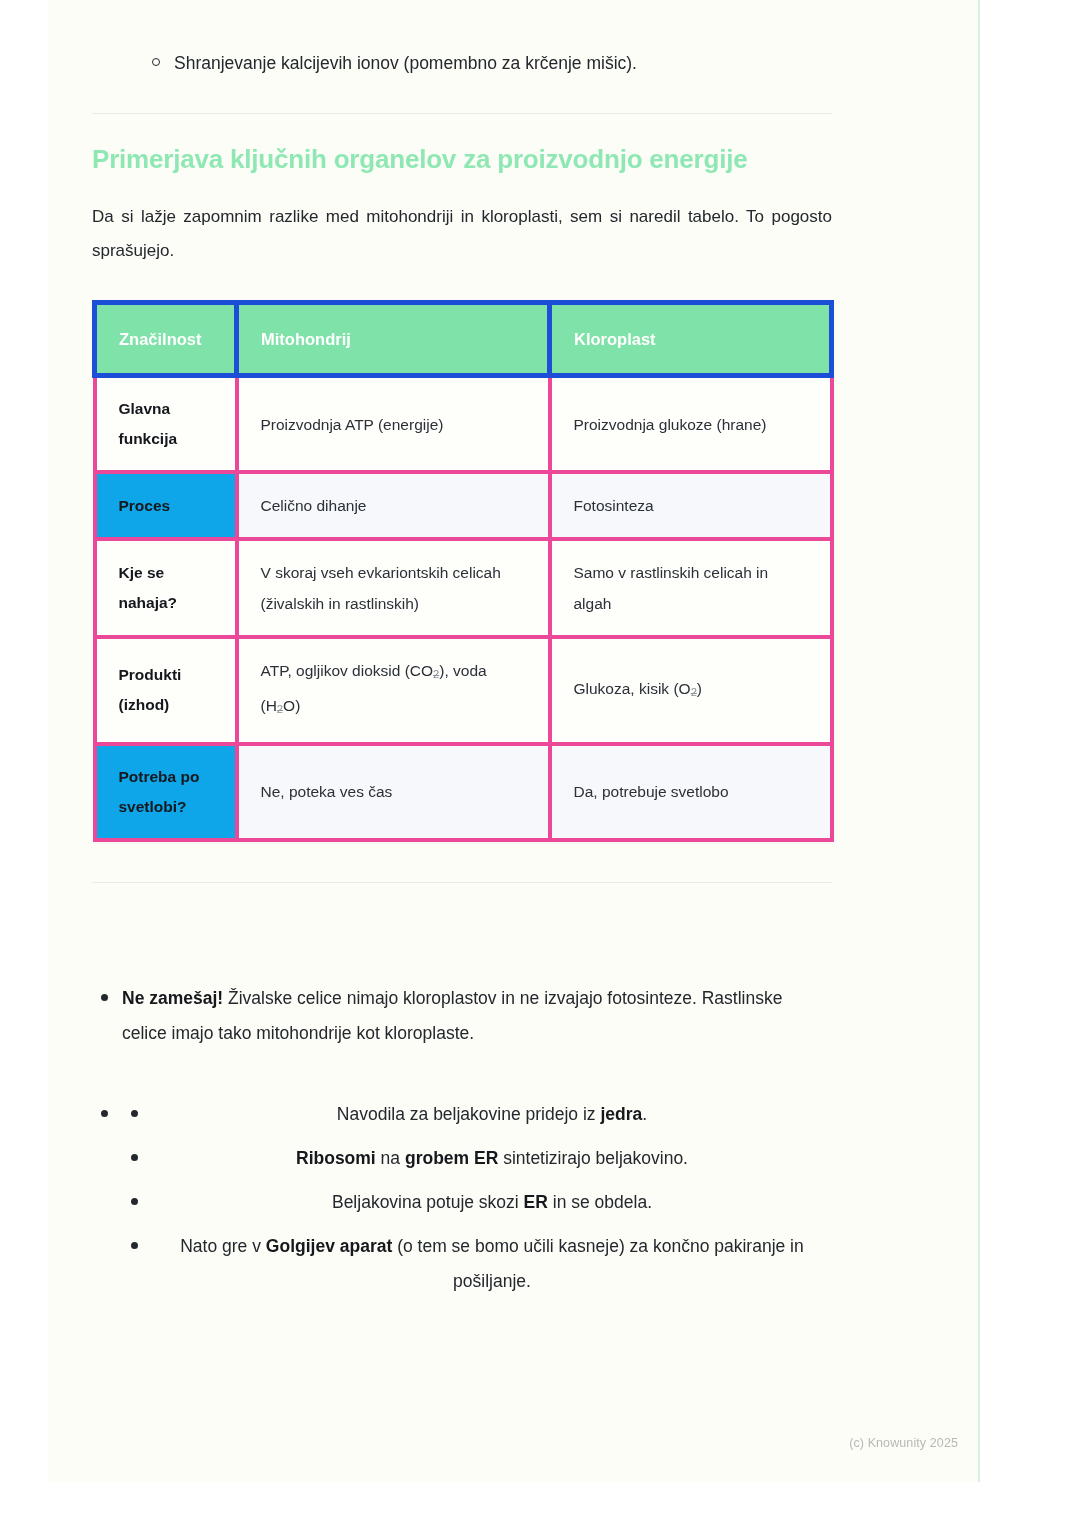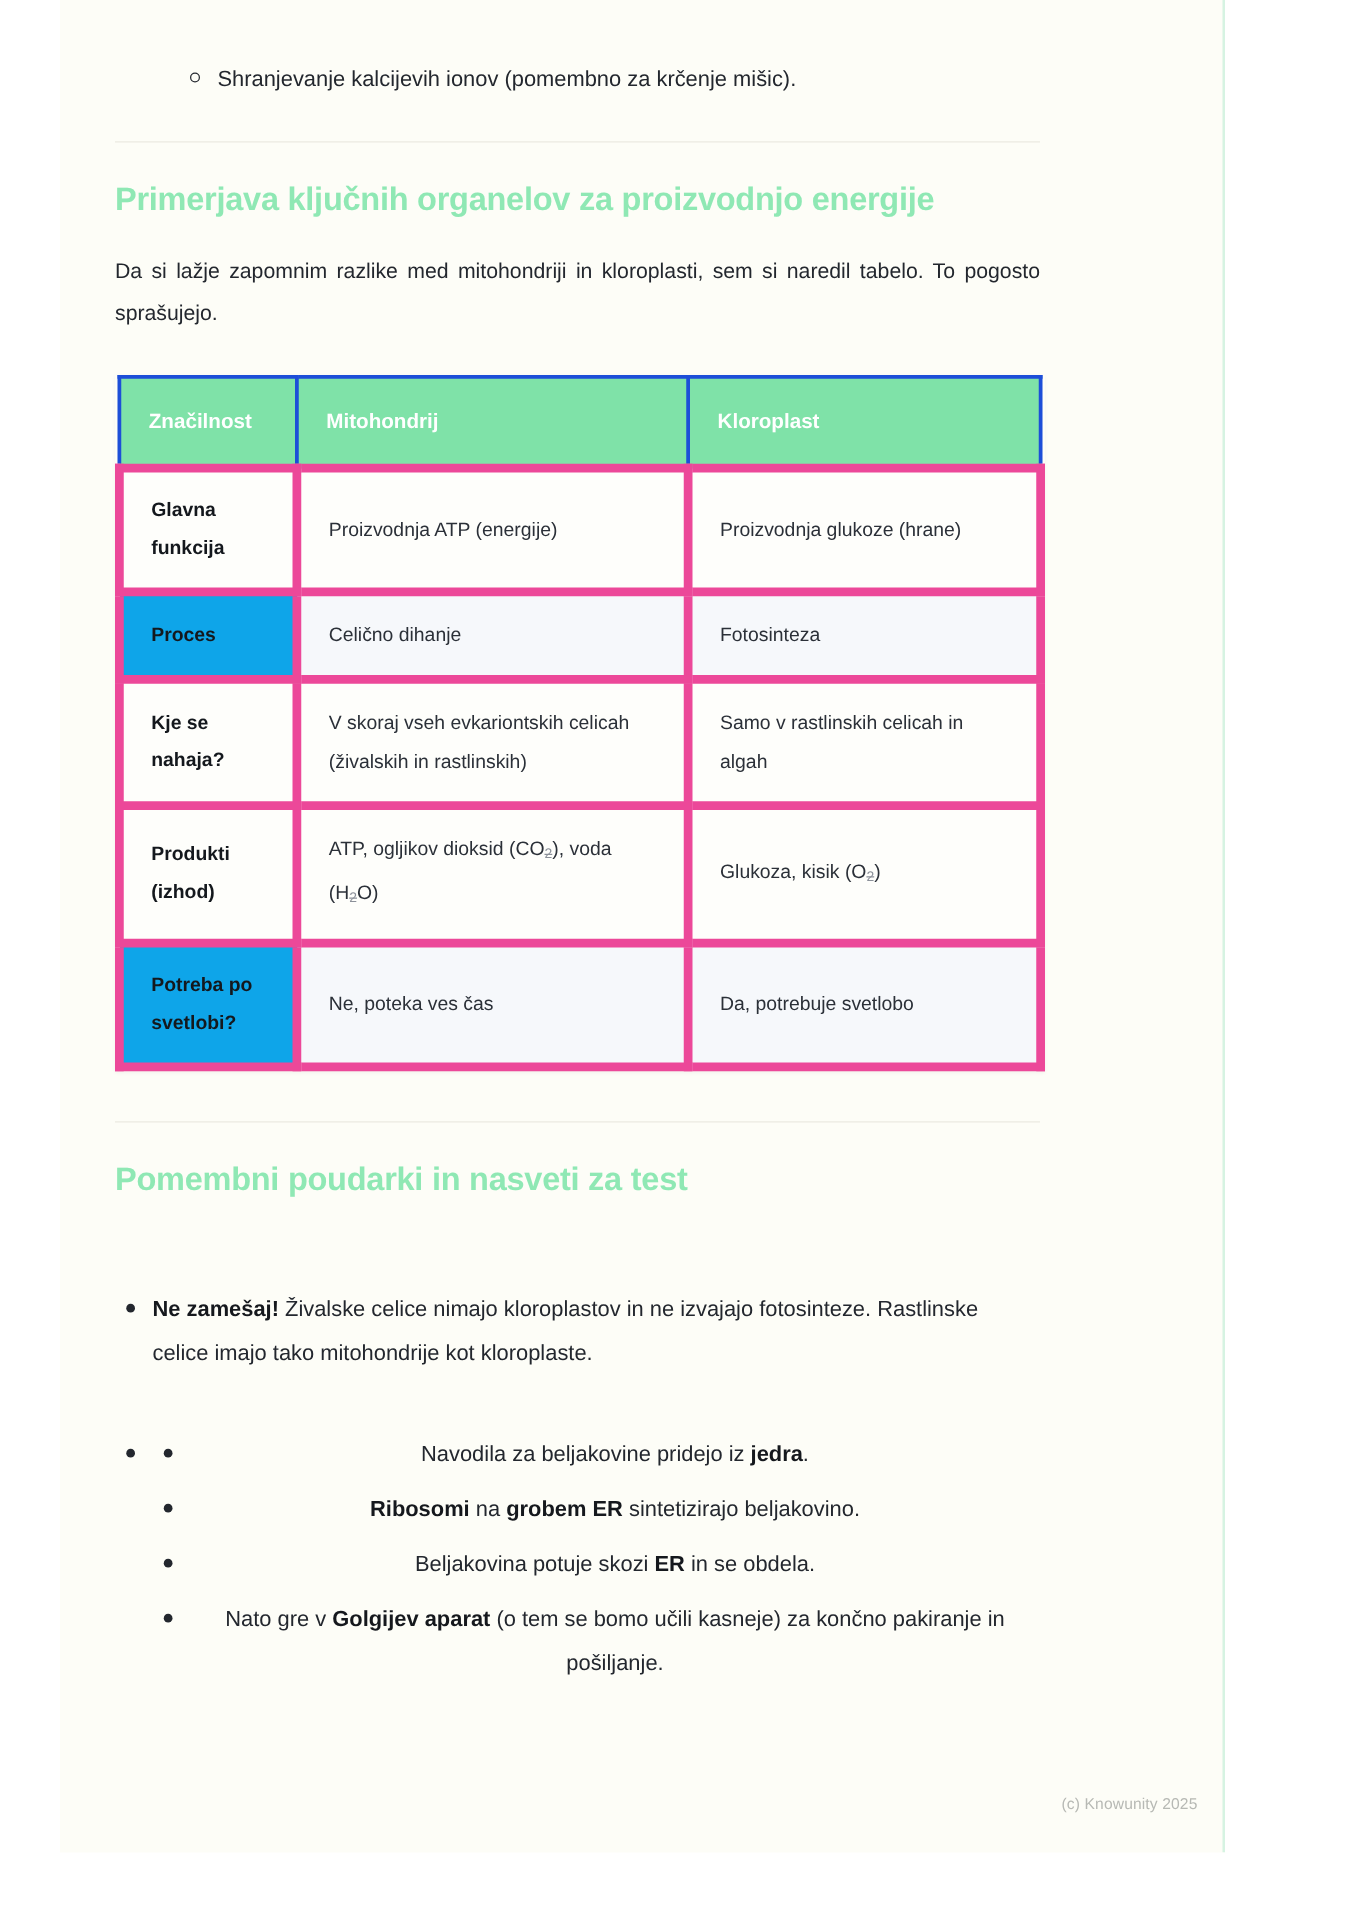--- a/index.html
+++ b/index.html
@@ -159,29 +159,29 @@
   table.cmp col.c2 { width: 313px; }
   table.cmp col.c3 { width: 282px; }
 
   table.cmp th {
     background: #7fe2a8;
     color: #ffffff;
     font-size: 16.5px;
     font-weight: bold;
     text-align: left;
     padding: 22px 22px;
-    border: 3px solid #1d4ed8;
+    border: 5px solid #1d4ed8;
     vertical-align: middle;
     line-height: 24px;
   }
   table.cmp th.first { border-top-left-radius: 3px; }
   table.cmp th.last  { border-top-right-radius: 3px; }
 
   table.cmp td {
-    border: 7px solid #ec4899;
+    border: 4px solid #ec4899;
     padding: 16px 22px;
     vertical-align: middle;
     line-height: 31px;
     color: #2b3038;
   }
   table.cmp td.rowhead {
     font-weight: bold;
     color: #14181d;
     background: #fdfdf7;
     line-height: 30px;
@@ -282,21 +282,20 @@
             <td>Ne, poteka ves čas</td>
             <td>Da, potrebuje svetlobo</td>
           </tr>
         </tbody>
     </table>
 
     <div class="spacer-40"></div>
     <div class="divider"></div>
     <div class="spacer-28"></div>
 
-    <h2 class="section-heading">Pomembni poudarki in nasveti za test</h2>
 
     <div class="spacer-24"></div>
 
     <ul class="lvl1" id="tips-list">
         <li><span class="marker"><span class="marker-solid"></span></span><span><b>Ne zamešaj!</b> Živalske celice nimajo kloroplastov in ne izvajajo fotosinteze. Rastlinske celice imajo tako mitohondrije kot kloroplaste.</span></li>
         <li><span class="marker"><span class="marker-solid"></span></span><ul class="lvl2">
             <li><span class="marker"><span class="marker-solid"></span></span><span>Navodila za beljakovine pridejo iz <b>jedra</b>.</span></li>
             <li><span class="marker"><span class="marker-solid"></span></span><span><b>Ribosomi</b> na <b>grobem ER</b> sintetizirajo beljakovino.</span></li>
             <li><span class="marker"><span class="marker-solid"></span></span><span>Beljakovina potuje skozi <b>ER</b> in se obdela.</span></li>
             <li><span class="marker"><span class="marker-solid"></span></span><span>Nato gre v <b>Golgijev aparat</b> (o tem se bomo učili kasneje) za končno pakiranje in pošiljanje.</span></li>

